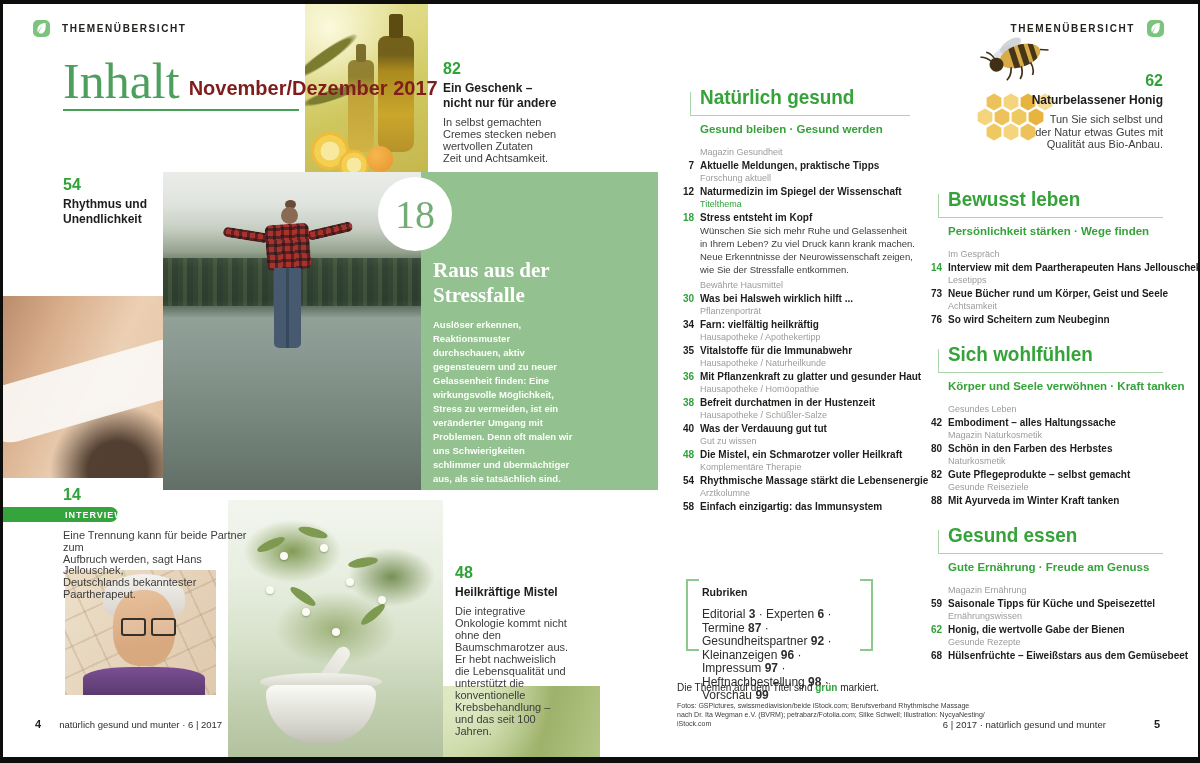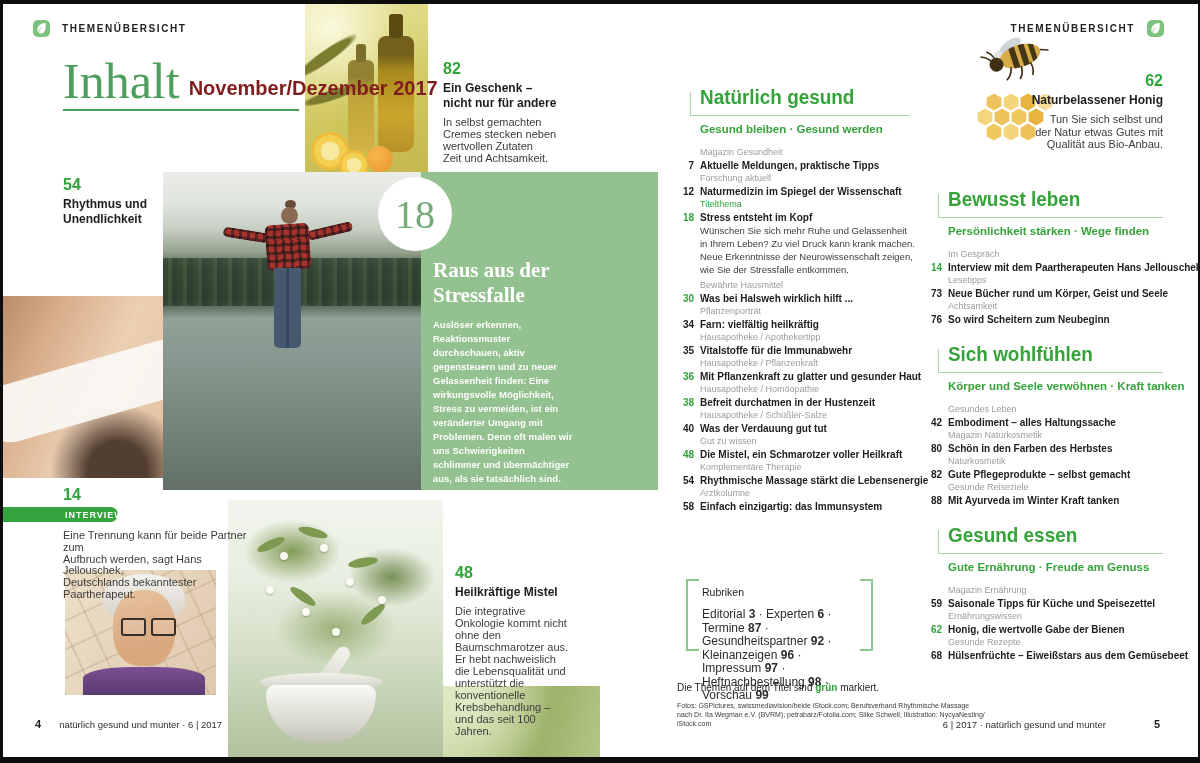--- a/index.html
+++ b/index.html
@@ -159,21 +159,21 @@
   .e-title{white-space:nowrap;}
   .e-desc{font-size:9.5px;line-height:13px;color:#3c3c3b;width:215px;margin-bottom:3px;}
   .green{color:#2fa339 !important;}
 
   
   .rubriken{position:absolute;left:686px;top:579px;width:187px;height:72px;padding:7px 0 0 16px;
     box-sizing:border-box;z-index:6;}
   .brk{position:absolute;top:0;bottom:0;width:11px;border-top:2px solid #8cc98c;border-bottom:2px solid #8cc98c;}
   .brk.l{left:0;border-left:2px solid #8cc98c;}
   .brk.r{right:0;border-right:2px solid #8cc98c;}
-  .rub-title{font-size:10.5px;font-weight:400;line-height:13px;}
+  .rub-title{font-size:10.5px;font-weight:700;line-height:13px;}
   .rub-items{font-size:12px;line-height:13.5px;margin-top:9px;width:156px;color:#2c2c2a;}
 
   .note{position:absolute;left:677px;top:682px;font-size:10px;z-index:6;}
   .note b{color:#2fa339;}
   .credits{position:absolute;left:677px;top:701px;width:308px;font-size:7px;line-height:9px;
     color:#3c3c3b;z-index:6;}
 
   
   .footer{position:absolute;top:718px;display:flex;align-items:baseline;z-index:6;}
   .footer.lft{left:35px;gap:18px;}
@@ -385,21 +385,21 @@
           </div>
           <div class="entry">
             <div class="e-cat">Pflanzenporträt</div>
             <div class="e-row"><span class="e-num">34</span><span class="e-title">Farn: vielfältig heilkräftig</span></div>
           </div>
           <div class="entry">
             <div class="e-cat">Hausapotheke / Apothekertipp</div>
             <div class="e-row"><span class="e-num">35</span><span class="e-title">Vitalstoffe für die Immunabwehr</span></div>
           </div>
           <div class="entry">
-            <div class="e-cat">Hausapotheke / Pflanzenkraft</div>
+            <div class="e-cat">Hausapotheke / Naturheilkunde</div>
             <div class="e-row"><span class="e-num green">36</span><span class="e-title">Mit Pflanzenkraft zu glatter und gesunder Haut</span></div>
           </div>
           <div class="entry">
             <div class="e-cat">Hausapotheke / Homöopathie</div>
             <div class="e-row"><span class="e-num green">38</span><span class="e-title">Befreit durchatmen in der Hustenzeit</span></div>
           </div>
           <div class="entry">
             <div class="e-cat">Hausapotheke / Schüßler-Salze</div>
             <div class="e-row"><span class="e-num">40</span><span class="e-title">Was der Verdauung gut tut</span></div>
           </div>

